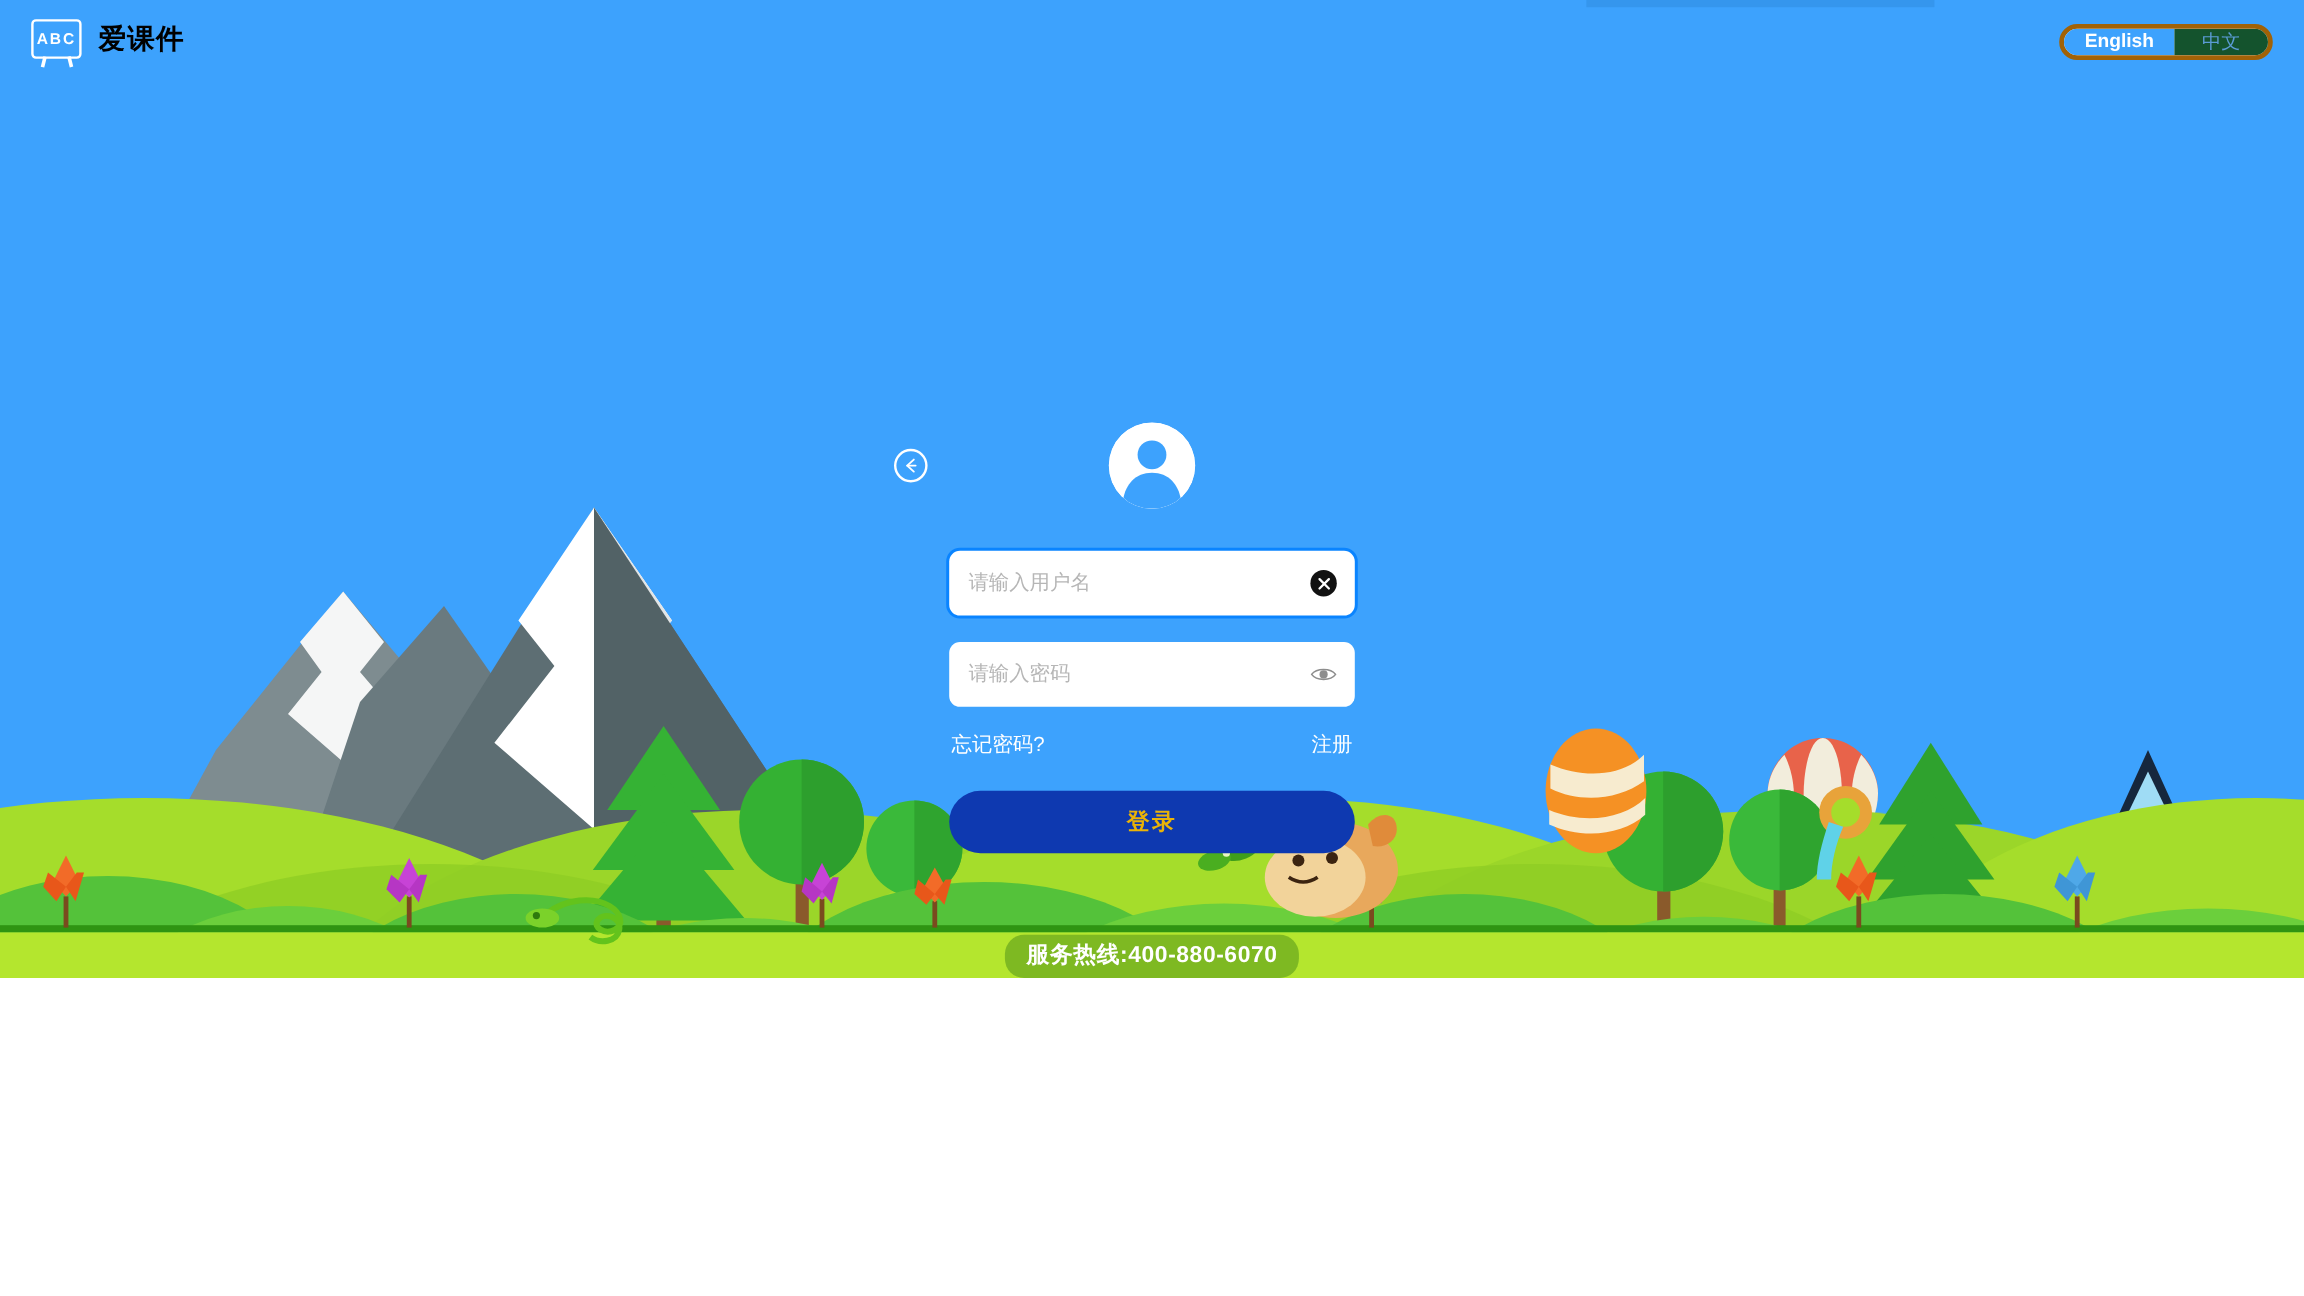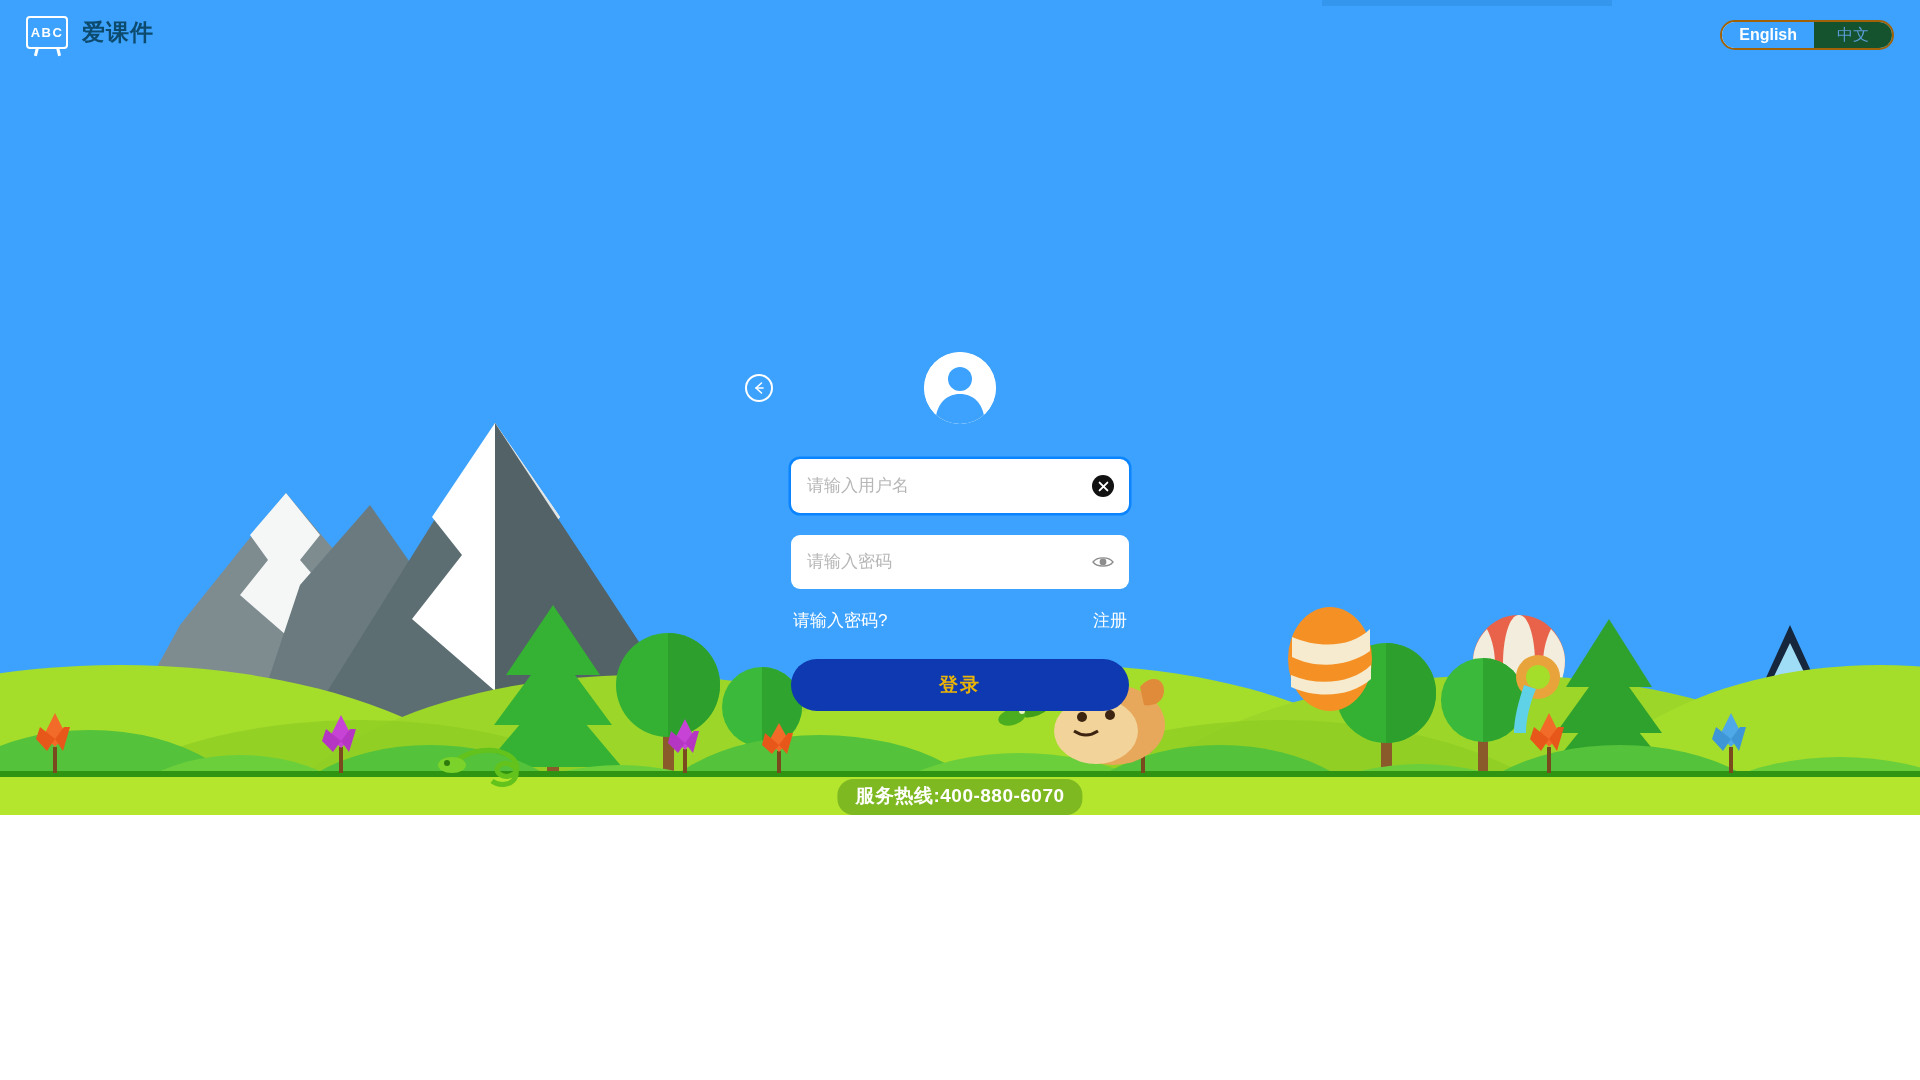--- a/index.html
+++ b/index.html
@@ -33,28 +33,28 @@
     color:#fff; font-size:13px; letter-spacing:1.5px; font-weight:600;
     line-height:1;
   }
   .brand-logo:before, .brand-logo:after{
     content:""; position:absolute; bottom:-9px; width:2.5px; height:9px;
     background:#fff;
   }
   .brand-logo:before{ left:7px; transform:rotate(14deg); }
   .brand-logo:after { right:7px; transform:rotate(-14deg); }
   .brand-name{
-    color:#0c4a6e; font-size:23px; font-weight:700; letter-spacing:1px;
+    color:#000000; font-size:23px; font-weight:700; letter-spacing:1px;
   }
 
   
   .lang{
     position:absolute; top:20px; right:26px;
     display:flex; align-items:stretch;
-    height:30px; border:2px solid #a16207; border-radius:16px;
+    height:30px; border:4px solid #a16207; border-radius:16px;
     overflow:hidden; background:#ffffff;
   }
   .lang-opt{
     display:flex; align-items:center; justify-content:center;
     padding:0 17px; font-size:16px; font-weight:600; cursor:pointer;
     min-width:78px;
   }
   .lang-opt.active{ background:#3da2fd; color:#ffffff; }
   .lang-opt.idle  { background:#14532d; color:#5b9bd5; font-weight:500; }
 
@@ -411,21 +411,21 @@
       <input type="password" value="" placeholder="请输入密码" style="">
       <div class="eye-btn">
         <svg width="22" height="14" viewBox="0 0 22 14">
           <path d="M1 7 C 5 1.5 17 1.5 21 7 C 17 12.5 5 12.5 1 7 Z" stroke="#8d8d8d" stroke-width="1.3" fill="none"></path>
           <circle cx="11" cy="7" r="3.4" fill="#8d8d8d"></circle>
         </svg>
       </div>
     </div>
 
     <div class="links">
-      <a>请输入密码?</a>
+      <a>忘记密码?</a>
       <a>注册</a>
     </div>
 
     <button class="login-btn">登录</button>
   </div>
 
   <div class="exit">
     <svg width="44" height="44" viewBox="0 0 44 44">
       <circle cx="22" cy="24" r="15" stroke="#ffffff" stroke-width="2.4" fill="none"></circle>
       <path d="M22 8 V 24" stroke="#ffffff" stroke-width="2.8" stroke-linecap="round"></path>

